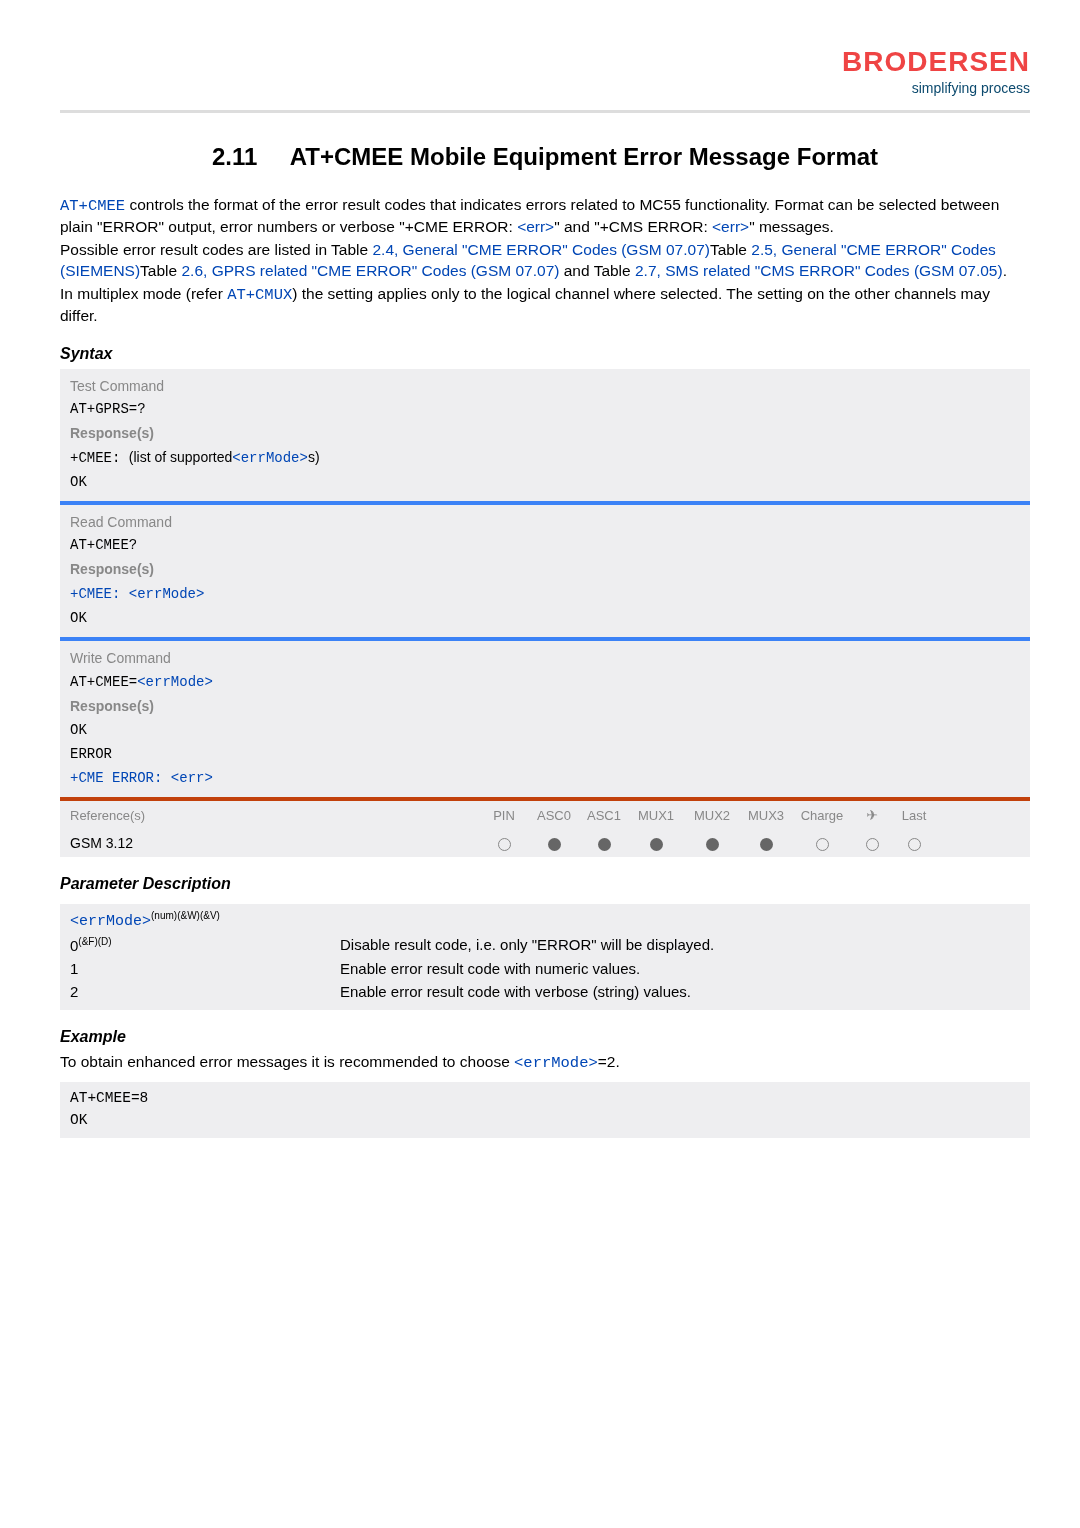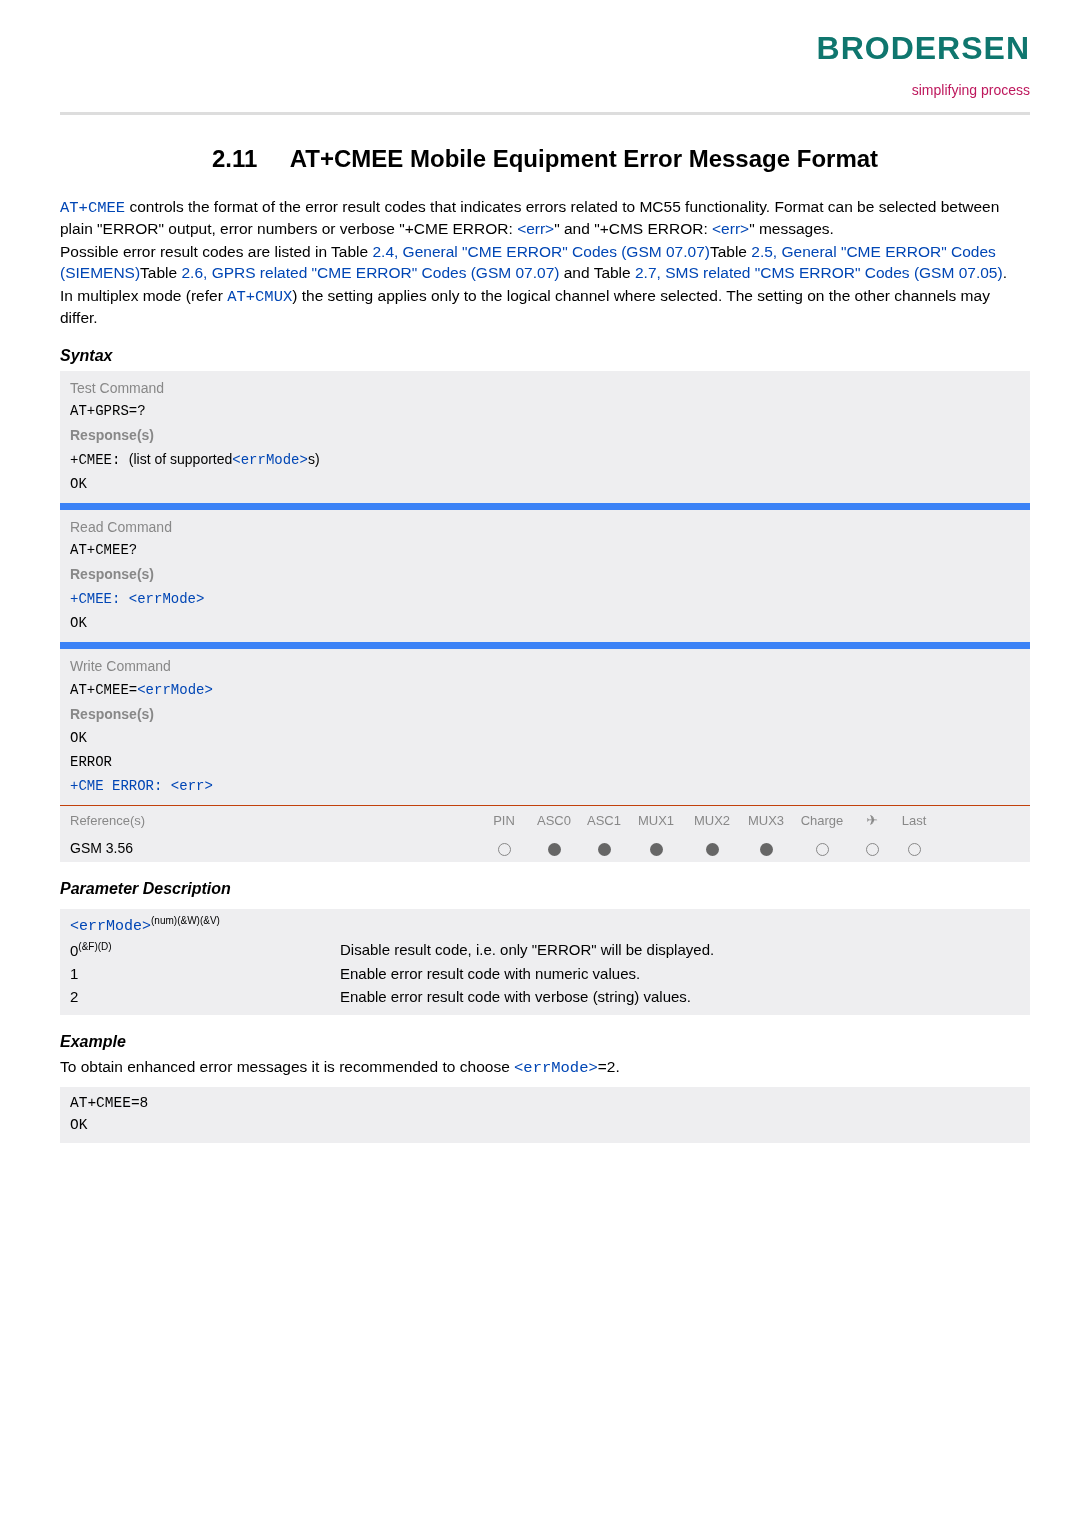--- a/index.html
+++ b/index.html
@@ -18,28 +18,29 @@
     justify-content: flex-end;
     align-items: center;
     padding-bottom: 8px;
   }
   .logo-block {
     text-align: right;
   }
   .logo-text {
     font-weight: 900;
     letter-spacing: 1px;
-    font-size: 32px;
-    color: #0f766e;
+    font-size: 28px;
+    color: #ef4444;
     font-family: "Arial Black", Arial, sans-serif;
+    margin-top: 16px;
   }
   .tagline {
     font-size: 14px;
-    color: #be185d;
-    margin-top: 15px;
+    color: #0c4a6e;
+    margin-top: 2px;
   }
   .top-rule {
     border: 0;
     border-top: 3px solid #ddd;
     margin: 6px 0 30px 0;
   }
   h2.section-title {
     font-size: 24px;
     font-weight: bold;
     margin: 0 0 24px 0;
@@ -57,33 +58,33 @@
     font-weight: bold;
     font-size: 16px;
     margin: 18px 0 6px 0;
   }
   .syntax-block {
     background: #eeeef0;
     font-size: 14px;
     line-height: 1.7;
     padding: 6px 10px;
     margin: 0;
-    border-top: 7px solid #3b82f6;
+    border-top: 4px solid #3b82f6;
   }
   .syntax-block.first { border-top: none; margin-top: 4px;}
   .label-gray { color: #888; }
   .response-gray { color: #888; font-weight: bold; }
   .ref-row {
     display:flex;
     align-items:center;
     background:#eeeef0;
     font-size:13px;
     color:#888;
     padding:6px 10px;
-    border-top:1px solid #c2410c;
+    border-top:4px solid #c2410c;
   }
   .ref-row .cell { text-align:center; }
   .ref-row-data {
     display:flex;
     align-items:center;
     background:#eeeef0;
     font-size:14px;
     padding:6px 10px;
   }
   .circle-open {
@@ -202,21 +203,21 @@
     <div class="cell" style="flex:0 0 52px;">ASC0</div>
     <div class="cell" style="flex:0 0 48px;">ASC1</div>
     <div class="cell" style="flex:0 0 56px;">MUX1</div>
     <div class="cell" style="flex:0 0 56px;">MUX2</div>
     <div class="cell" style="flex:0 0 52px;">MUX3</div>
     <div class="cell" style="flex:0 0 60px;">Charge</div>
     <div class="cell" style="flex:0 0 40px;"><span class="airplane-icon">✈</span></div>
     <div class="cell" style="flex:0 0 44px;">Last</div>
   </div>
   <div class="ref-row-data">
-    <div style="flex:0 0 410px;">GSM 3.56</div>
+    <div style="flex:0 0 410px;">GSM 3.12</div>
     <div class="cell" style="flex:0 0 48px;text-align:center;"><span class="circle-open"></span></div>
     <div class="cell" style="flex:0 0 52px;text-align:center;"><span class="circle-fill"></span></div>
     <div class="cell" style="flex:0 0 48px;text-align:center;"><span class="circle-fill"></span></div>
     <div class="cell" style="flex:0 0 56px;text-align:center;"><span class="circle-fill"></span></div>
     <div class="cell" style="flex:0 0 56px;text-align:center;"><span class="circle-fill"></span></div>
     <div class="cell" style="flex:0 0 52px;text-align:center;"><span class="circle-fill"></span></div>
     <div class="cell" style="flex:0 0 60px;text-align:center;"><span class="circle-open"></span></div>
     <div class="cell" style="flex:0 0 40px;text-align:center;"><span class="circle-open"></span></div>
     <div class="cell" style="flex:0 0 44px;text-align:center;"><span class="circle-open"></span></div>
   </div>

